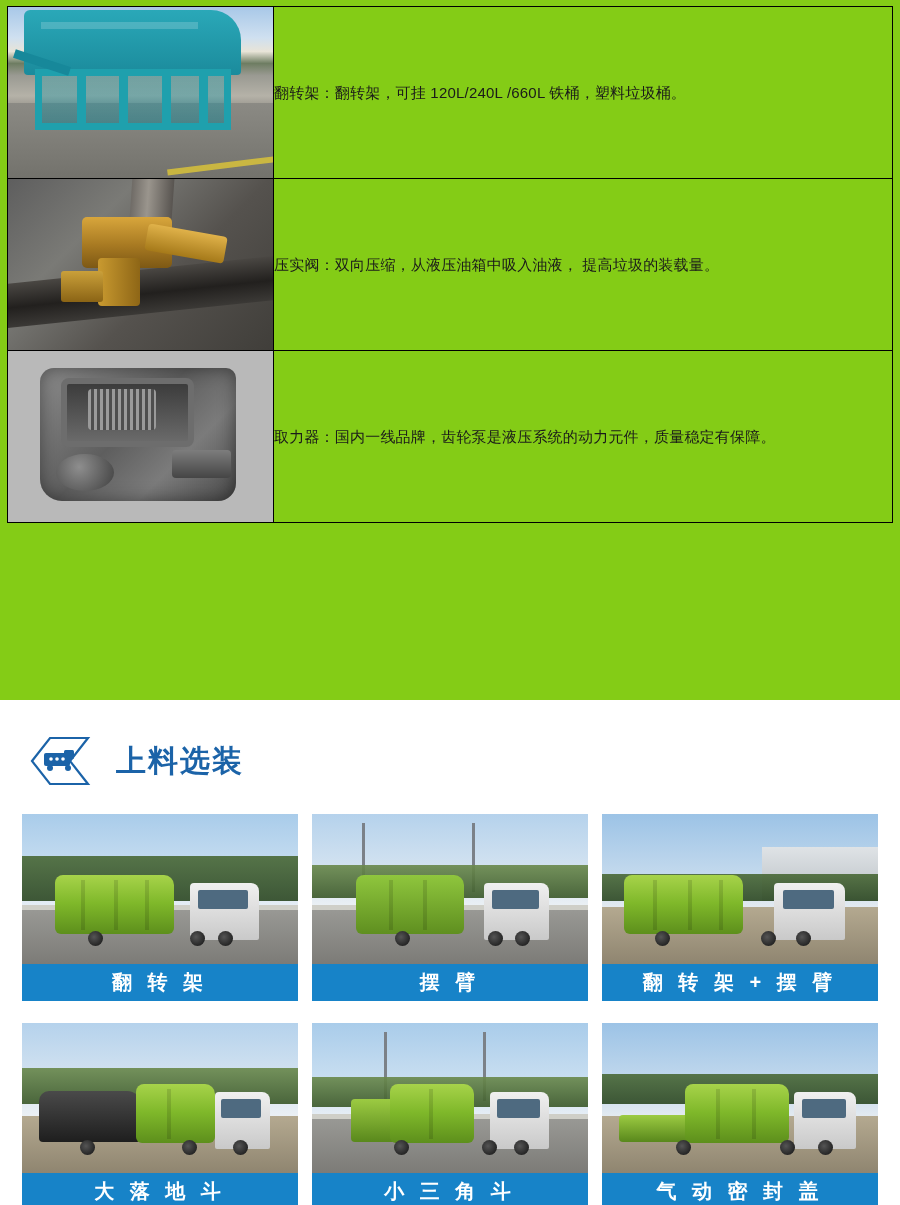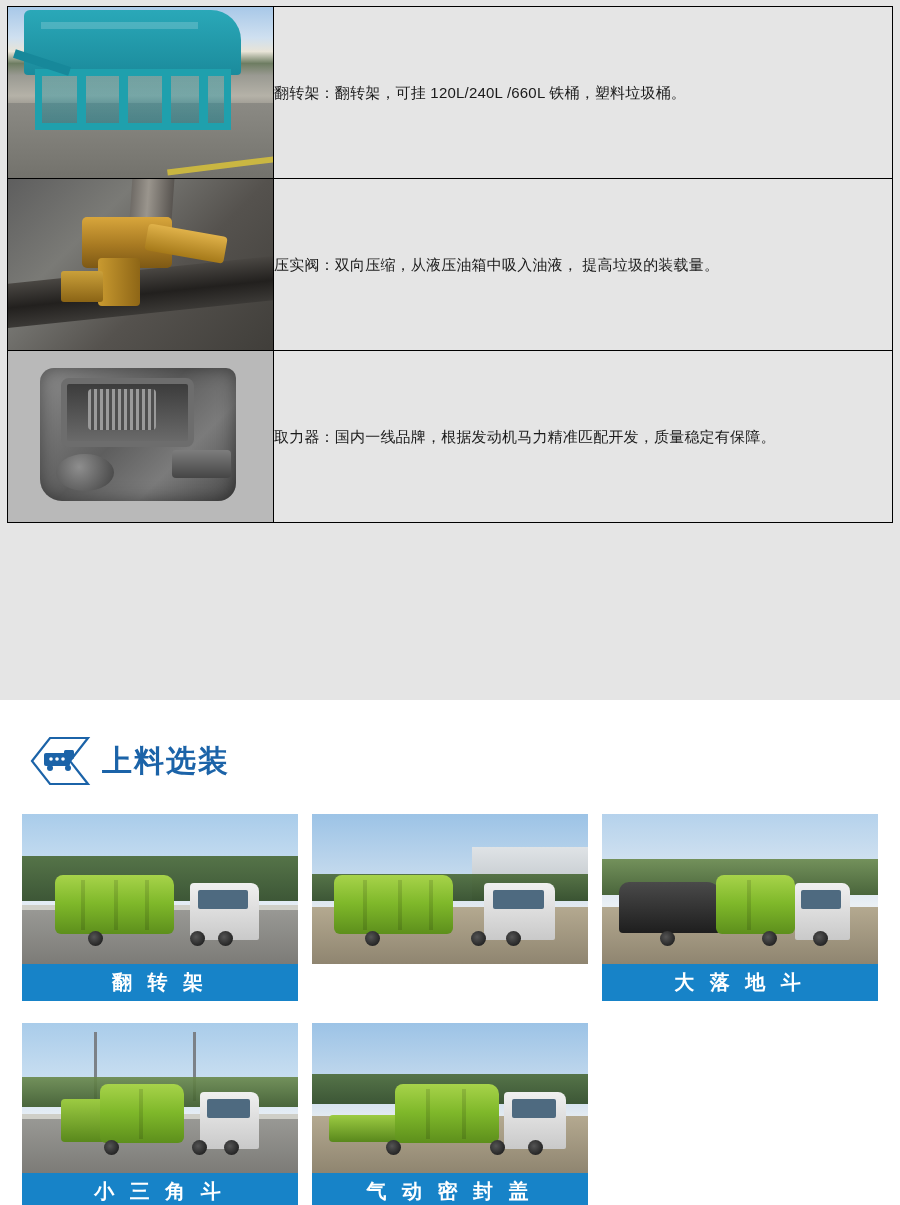--- a/index.html
+++ b/index.html
@@ -6,21 +6,21 @@
   html, body {
     margin: 0; padding: 0;
     width: 900px; height: 1205px;
     background: #ffffff;
     font-family: "Liberation Sans", sans-serif;
   }
   .page {
     position: relative;
     width: 900px; height: 1205px;
     overflow: hidden;
-    background: #e5e5e5;
+    background: #84cc16;
   }
 
   
   .spec-table {
     position: absolute;
     left: 7px; top: 6px;
     width: 886px;
     border-collapse: collapse;
     table-layout: fixed;
   }
@@ -204,20 +204,21 @@
     width: 72px; height: 54px;
   }
   .badge .chev {
     position: absolute; left: 0; top: 0;
   }
   .sec-title-cn {
     font-size: 30px;
     font-weight: bold;
     color: #1b63a8;
     letter-spacing: 2px;
+    margin-left: 14px;
     line-height: 1;
   }
   .sec-title-en {
     font-size: 19px;
     color: #bdbdbd;
     letter-spacing: 1.2px;
     margin-left: 18px;
     margin-top: 8px;
   }
 
@@ -361,21 +362,21 @@
       <tr>
         <td class="spec-img-cell">
           <div class="thumb img-pto">
             <div class="shell"></div>
             <div class="flange"></div>
             <div class="gear"></div>
             <div class="boss"></div>
             <div class="stub"></div>
           </div>
         </td>
-        <td class="spec-text-cell">取力器：国内一线品牌，根据发动机马力精准匹配开发，质量稳定有保障。</td>
+        <td class="spec-text-cell">取力器：国内一线品牌，齿轮泵是液压系统的动力元件，质量稳定有保障。</td>
       </tr>
 
     </tbody>
   </table>
 
   <div class="section2">
 
     <div class="sec-header">
       <div class="badge">
         <svg class="chev" width="72" height="54" viewBox="0 0 72 54">
@@ -413,20 +414,44 @@
                 </div>
               <div class="wheel" style="left:16%"></div>
               <div class="wheel" style="left:66%"></div>
               <div class="wheel" style="left:80%"></div>
             </div>
           </div>
         </div>
         <div class="card-caption">翻 转 架</div>
       </div>
 
+      <div class="card">
+        <div class="card-photo">
+          <div class="scene sky-b">
+            <div class="pole" style="left:18%"></div>
+            <div class="pole" style="left:58%"></div>
+            <div class="trees light" style="top:34%; height:22%"></div>
+            <div class="ground-road"></div>
+            <div class="kerb"></div>
+            <div class="truck" style="left:16%; width:70%;">
+              <div class="tank dark" style="left:0; width:56%;">
+                <div class="rib" style="left:30%"></div>
+                <div class="rib" style="left:62%"></div>
+              </div>
+              <div class="cab" style="right:0; width:34%;">
+                  <div class="win"></div>
+                </div>
+              <div class="wheel" style="left:20%"></div>
+              <div class="wheel" style="left:68%"></div>
+              <div class="wheel" style="left:82%"></div>
+            </div>
+          </div>
+        </div>
+        <div class="card-caption">摆 臂</div>
+      </div>
 
       <div class="card">
         <div class="card-photo">
           <div class="scene sky-c">
             <div class="building"></div>
             <div class="trees" style="top:40%; height:18%"></div>
             <div class="ground-dirt"></div>
             <div class="truck" style="left:8%; width:80%;">
               <div class="tank" style="left:0; width:54%;">
                 <div class="rib" style="left:24%"></div>
@@ -435,20 +460,21 @@
               </div>
               <div class="cab" style="right:0; width:32%;">
                   <div class="win"></div>
                 </div>
               <div class="wheel" style="left:14%"></div>
               <div class="wheel" style="left:62%"></div>
               <div class="wheel" style="left:78%"></div>
             </div>
           </div>
         </div>
+        <div class="card-caption">翻 转 架 + 摆 臂</div>
       </div>
 
       <div class="card">
         <div class="card-photo">
           <div class="scene sky-b">
             <div class="trees light" style="top:30%; height:24%"></div>
             <div class="ground-dirt"></div>
             <div class="truck" style="left:6%; width:84%;">
               <div class="blackbody" style="left:0; width:44%;"></div>
               <div class="tank" style="left:42%; width:34%;">

